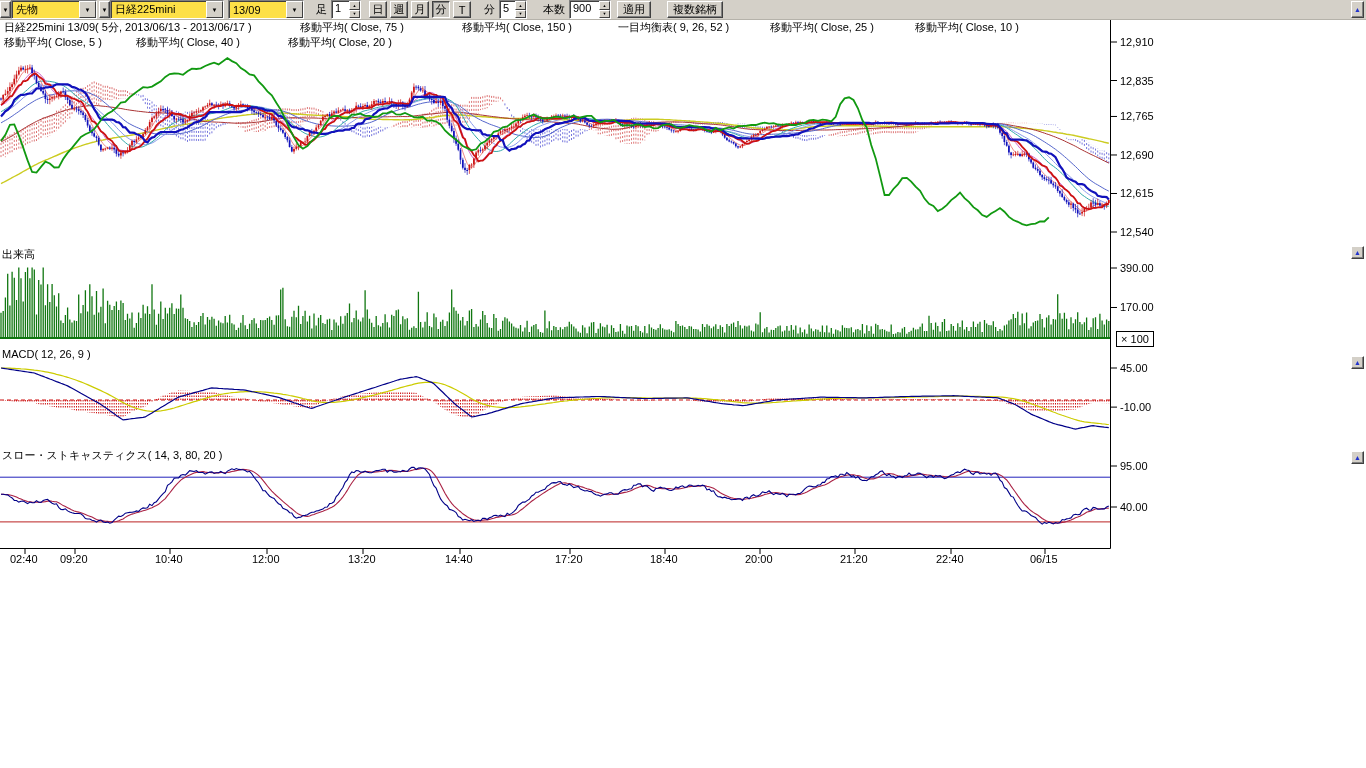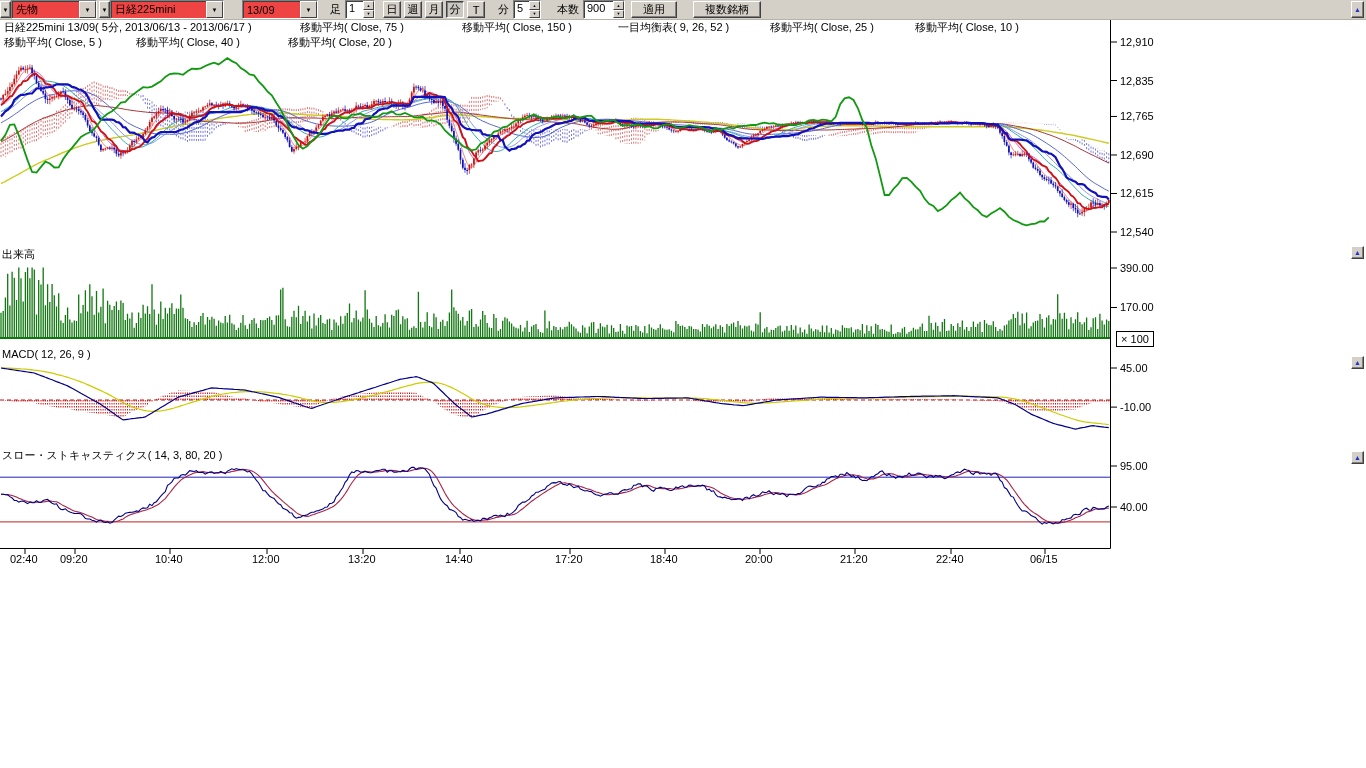--- a/index.html
+++ b/index.html
@@ -7,25 +7,25 @@
           font-family:"Liberation Sans",sans-serif;}
   #chart{position:absolute;top:0;left:0;}
   #chart text{font-family:"Liberation Sans",sans-serif;font-size:11px;fill:#000;}
   
   .toolbar{position:absolute;top:0;left:0;width:1366px;height:19px;background:#d4d0c8;
            border-bottom:1px solid #b5b2aa;display:flex;align-items:center;z-index:5;
            font-size:11px;white-space:nowrap;}
   .tlabel{margin:0 4px;color:#000;}
   .tbtn{height:17px;background:#d4d0c8;border:1px solid;border-color:#fff #404040 #404040 #fff;
         box-shadow:inset -1px -1px 0 #808080;font:11px "Liberation Sans",sans-serif;color:#000;
-        display:inline-flex;align-items:center;justify-content:center;padding:0 11px;cursor:default;}
+        display:inline-flex;align-items:center;justify-content:center;padding:0 5px;cursor:default;}
   .tbtn.pressed{border-color:#404040 #fff #fff #404040;box-shadow:inset 1px 1px 0 #808080;background:#cac7c0;}
   .tbtn.tiny{width:11px;padding:0;font-size:6px;}
   .period{min-width:18px;padding:0 2px;margin-right:3px;}
-  .combo{height:17px;background:#ef4444;border:1px solid;border-color:#808080 #fff #fff #808080;
+  .combo{height:17px;background:#fde047;border:1px solid;border-color:#808080 #fff #fff #808080;
          box-shadow:inset 1px 1px 0 #404040;position:relative;display:inline-flex;align-items:center;}
   .combo .ctext{padding:0 18px 0 4px;color:#000;}
   .combo .arrow{position:absolute;right:0;top:0;width:15px;height:15px;background:#d4d0c8;
                 border:1px solid;border-color:#fff #404040 #404040 #fff;font-size:6px;color:#000;
                 display:flex;align-items:center;justify-content:center;}
   .spin{height:17px;background:#fff;border:1px solid;border-color:#808080 #fff #fff #808080;
         box-shadow:inset 1px 1px 0 #404040;display:inline-flex;align-items:stretch;}
   .spin .val{padding:1px 2px 0 3px;color:#000;}
   .spin .btns{width:11px;display:flex;flex-direction:column;}
   .sb{flex:1;background:#d4d0c8;border:1px solid;border-color:#fff #404040 #404040 #fff;
@@ -144,21 +144,21 @@
     <button class="tbtn tiny">▼</button>
     <div class="combo" style="width:84px">
       <span class="ctext">先物</span>
       <span class="arrow">▼</span>
     </div>
     <button class="tbtn tiny" style="margin-left:2px">▼</button>
     <div class="combo" style="width:112px">
       <span class="ctext">日経225mini</span>
       <span class="arrow">▼</span>
     </div>
-    <div class="combo" style="width:74px;margin-left:18px">
+    <div class="combo" style="width:74px;margin-left:4px">
       <span class="ctext">13/09</span>
       <span class="arrow">▼</span>
     </div>
     <span class="tlabel" style="margin-left:12px">足</span>
     <div class="spin" style="width:28px">
       <span class="val" style="flex:1">1</span>
       <span class="btns">
           <span class="sb">▲</span>
           <span class="sb">▼</span>
         </span>

